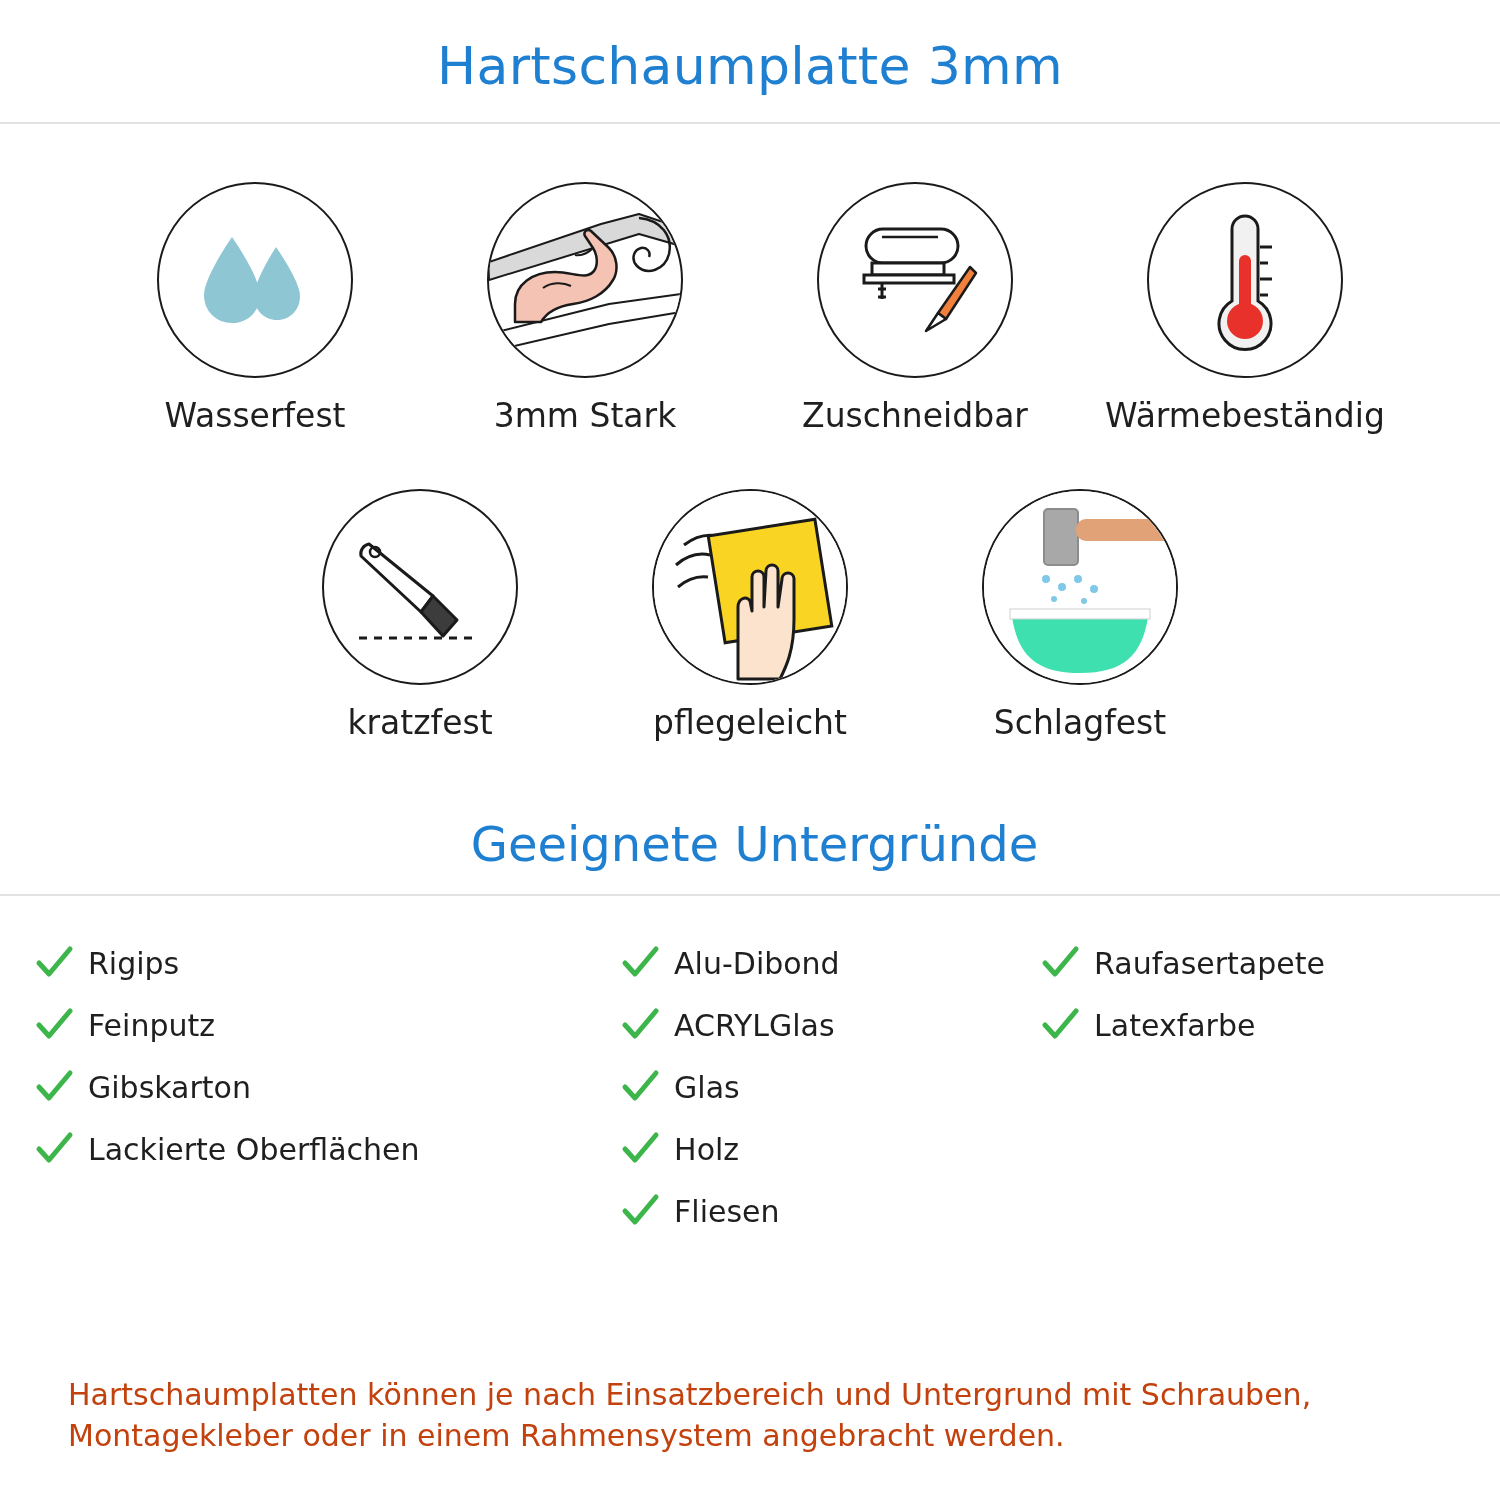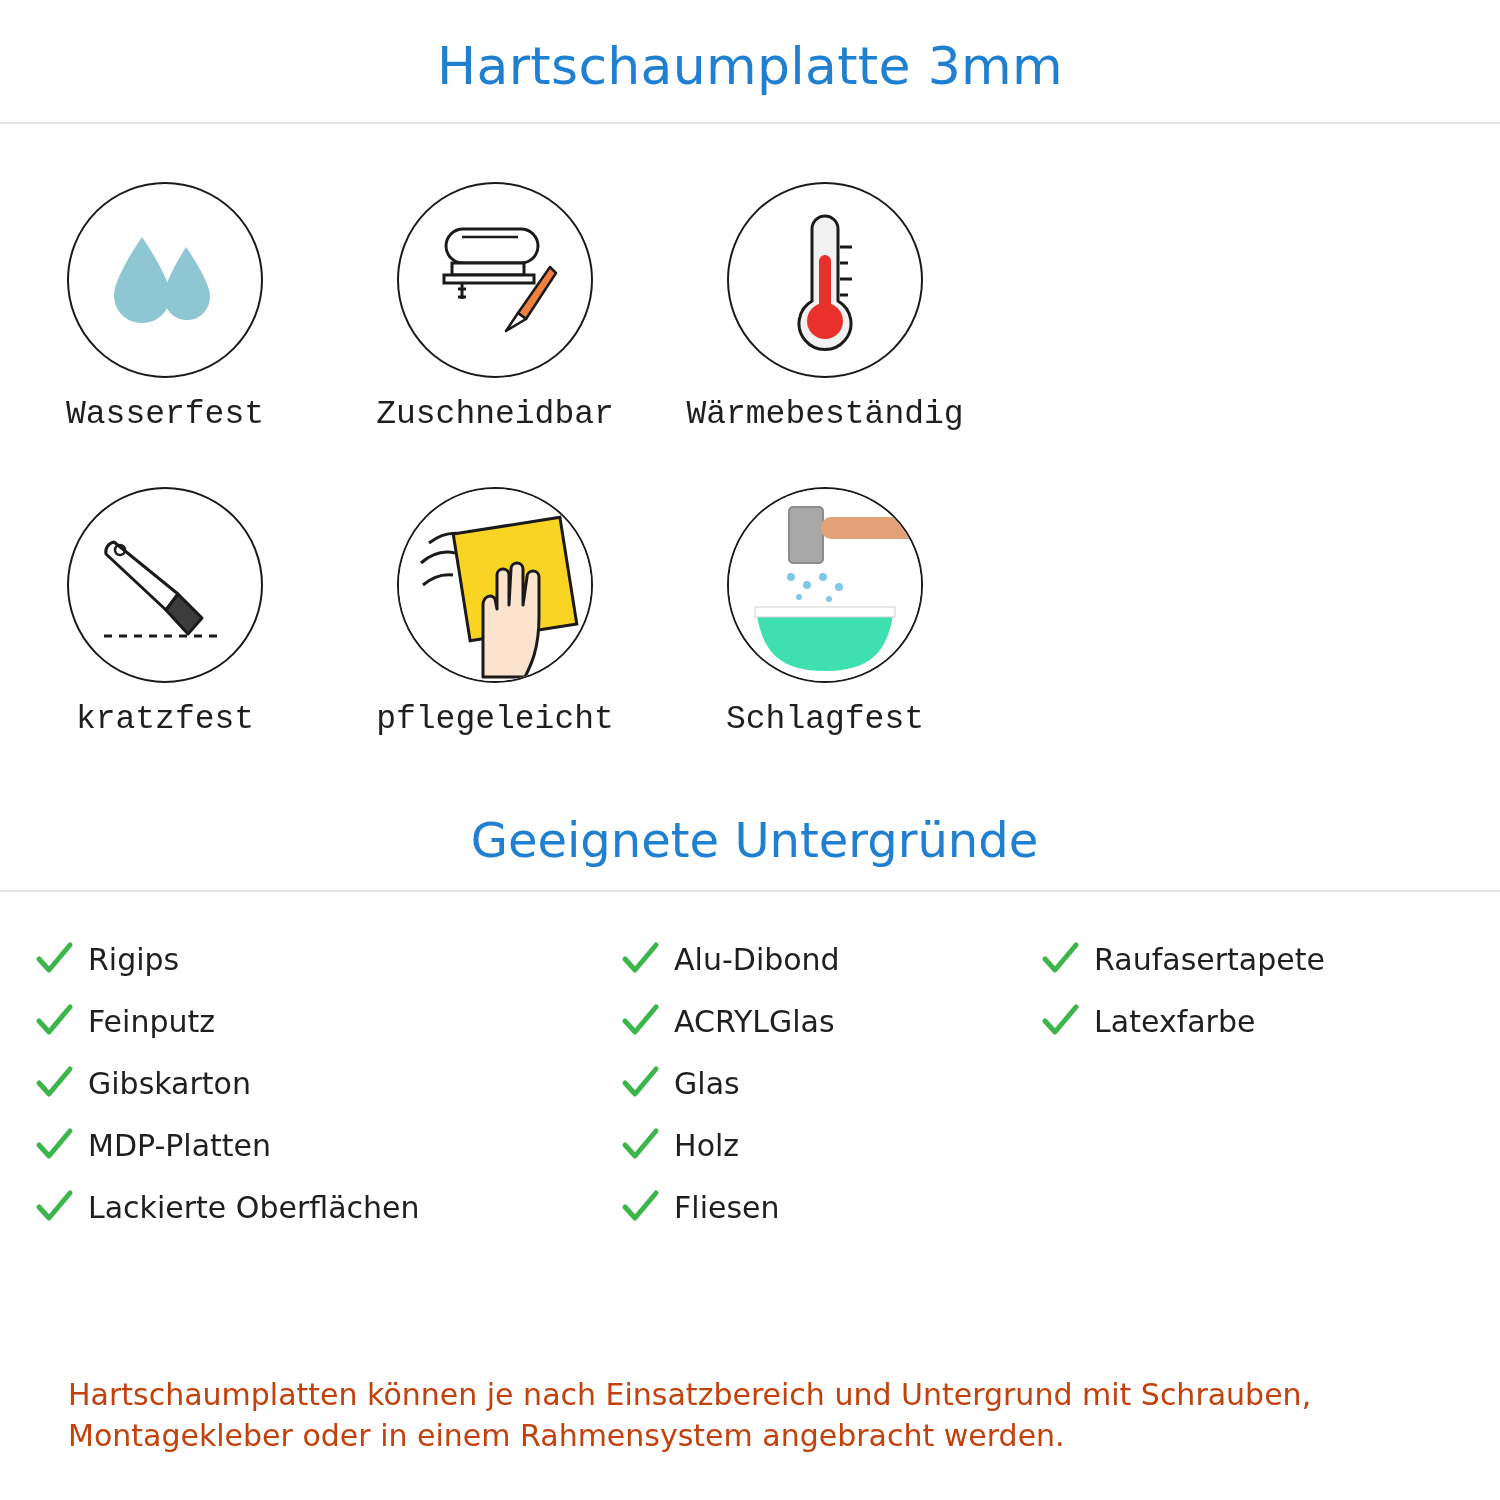--- a/index.html
+++ b/index.html
@@ -38,21 +38,21 @@
     background: #e2e2e2;
     width: 100%;
   }
 
   
   .features {
     margin-top: 58px;
   }
   .feature-row {
     display: flex;
-    font-family: Liberation Mono, monospace;
+    justify-content: center;
   }
   .feature-row.row1 > .feature {
     width: 330px;
   }
   .feature-row.row2 {
     margin-top: 54px;
   }
   .feature-row.row2 > .feature {
     width: 330px;
   }
@@ -161,20 +161,36 @@
       <div class="feature">
         <div class="icon-circle">
           <svg width="190" height="190" viewBox="0 0 190 190">
             <path d="M72 52 C72 52 44 92 44 110 C44 126 56 138 72 138 C88 138 100 126 100 110 C100 92 72 52 72 52 Z" fill="#8ec6d4"></path>
             <path d="M116 62 C116 62 94 96 94 111 C94 125 104 135 117 135 C130 135 140 125 140 111 C140 96 116 62 116 62 Z" fill="#8ec6d4"></path>
           </svg>
         </div>
         <div class="feature-label">Wasserfest</div>
       </div>
 
+      <div class="feature">
+        <div class="icon-circle">
+          <svg width="192" height="192" viewBox="0 0 192 192">
+
+            <path d="M0 78 L112 40 L150 30 L192 44 L192 62 L150 50 L0 96 Z" fill="#d9d9d9" stroke="#1a1a1a" stroke-width="2" stroke-linejoin="round"></path>
+            <path d="M0 150 L120 120 L192 110 L192 128 L120 140 L0 168 Z" fill="#ffffff" stroke="#1a1a1a" stroke-width="2" stroke-linejoin="round"></path>
+
+            <path d="M150 34 C172 36 184 52 180 70 C176 86 158 92 148 82 C142 76 144 66 152 64 C158 63 162 68 160 73" fill="none" stroke="#1a1a1a" stroke-width="2.5"></path>
+
+            <path d="M26 120 C26 100 44 88 66 88 C84 88 96 96 104 88 C110 82 108 70 104 64 L96 52 C94 48 98 44 102 47 L120 64 C128 72 130 86 124 96 C116 110 100 118 84 120 C70 122 58 128 52 138 L26 138 Z" fill="#f4c3b3" stroke="#1a1a1a" stroke-width="2.5" stroke-linejoin="round"></path>
+            <path d="M54 104 C62 98 74 98 82 102" fill="none" stroke="#1a1a1a" stroke-width="2"></path>
+            <path d="M104 64 C98 70 92 72 86 71" fill="none" stroke="#1a1a1a" stroke-width="2"></path>
+          </svg>
+        </div>
+        <div class="feature-label">3mm Stark</div>
+      </div>
 
       <div class="feature">
         <div class="icon-circle">
           <svg width="190" height="190" viewBox="0 0 190 190">
 
             <rect x="46" y="44" width="92" height="34" rx="17" fill="#ffffff" stroke="#1a1a1a" stroke-width="3"></rect>
             <path d="M62 52 h56" stroke="#1a1a1a" stroke-width="2.5"></path>
             <rect x="52" y="78" width="72" height="12" fill="#ffffff" stroke="#1a1a1a" stroke-width="3"></rect>
             <rect x="44" y="90" width="90" height="8" fill="#ffffff" stroke="#1a1a1a" stroke-width="3"></rect>
             <path d="M62 98 v16 M58 104 l8 0 M58 112 l8 0" stroke="#1a1a1a" stroke-width="3"></path>
@@ -293,28 +309,20 @@
             </svg>
         </span>
         <span class="sub-label">Gibskarton</span>
       </div>
       <div class="sub-item">
         <span class="check">
           <svg width="40" height="40" viewBox="0 0 40 40">
               <path d="M5 20 L15 31 L36 6" fill="none" stroke="#3cb54a" stroke-width="5" stroke-linecap="round" stroke-linejoin="round"></path>
             </svg>
         </span>
-        <span class="sub-label">MDP-Platten</span>
-      </div>
-      <div class="sub-item">
-        <span class="check">
-          <svg width="40" height="40" viewBox="0 0 40 40">
-              <path d="M5 20 L15 31 L36 6" fill="none" stroke="#3cb54a" stroke-width="5" stroke-linecap="round" stroke-linejoin="round"></path>
-            </svg>
-        </span>
         <span class="sub-label">Lackierte Oberflächen</span>
       </div>
     </div>
 
     <div class="sub-col c2">
       <div class="sub-item">
         <span class="check">
           <svg width="40" height="40" viewBox="0 0 40 40">
               <path d="M5 20 L15 31 L36 6" fill="none" stroke="#3cb54a" stroke-width="5" stroke-linecap="round" stroke-linejoin="round"></path>
             </svg>

